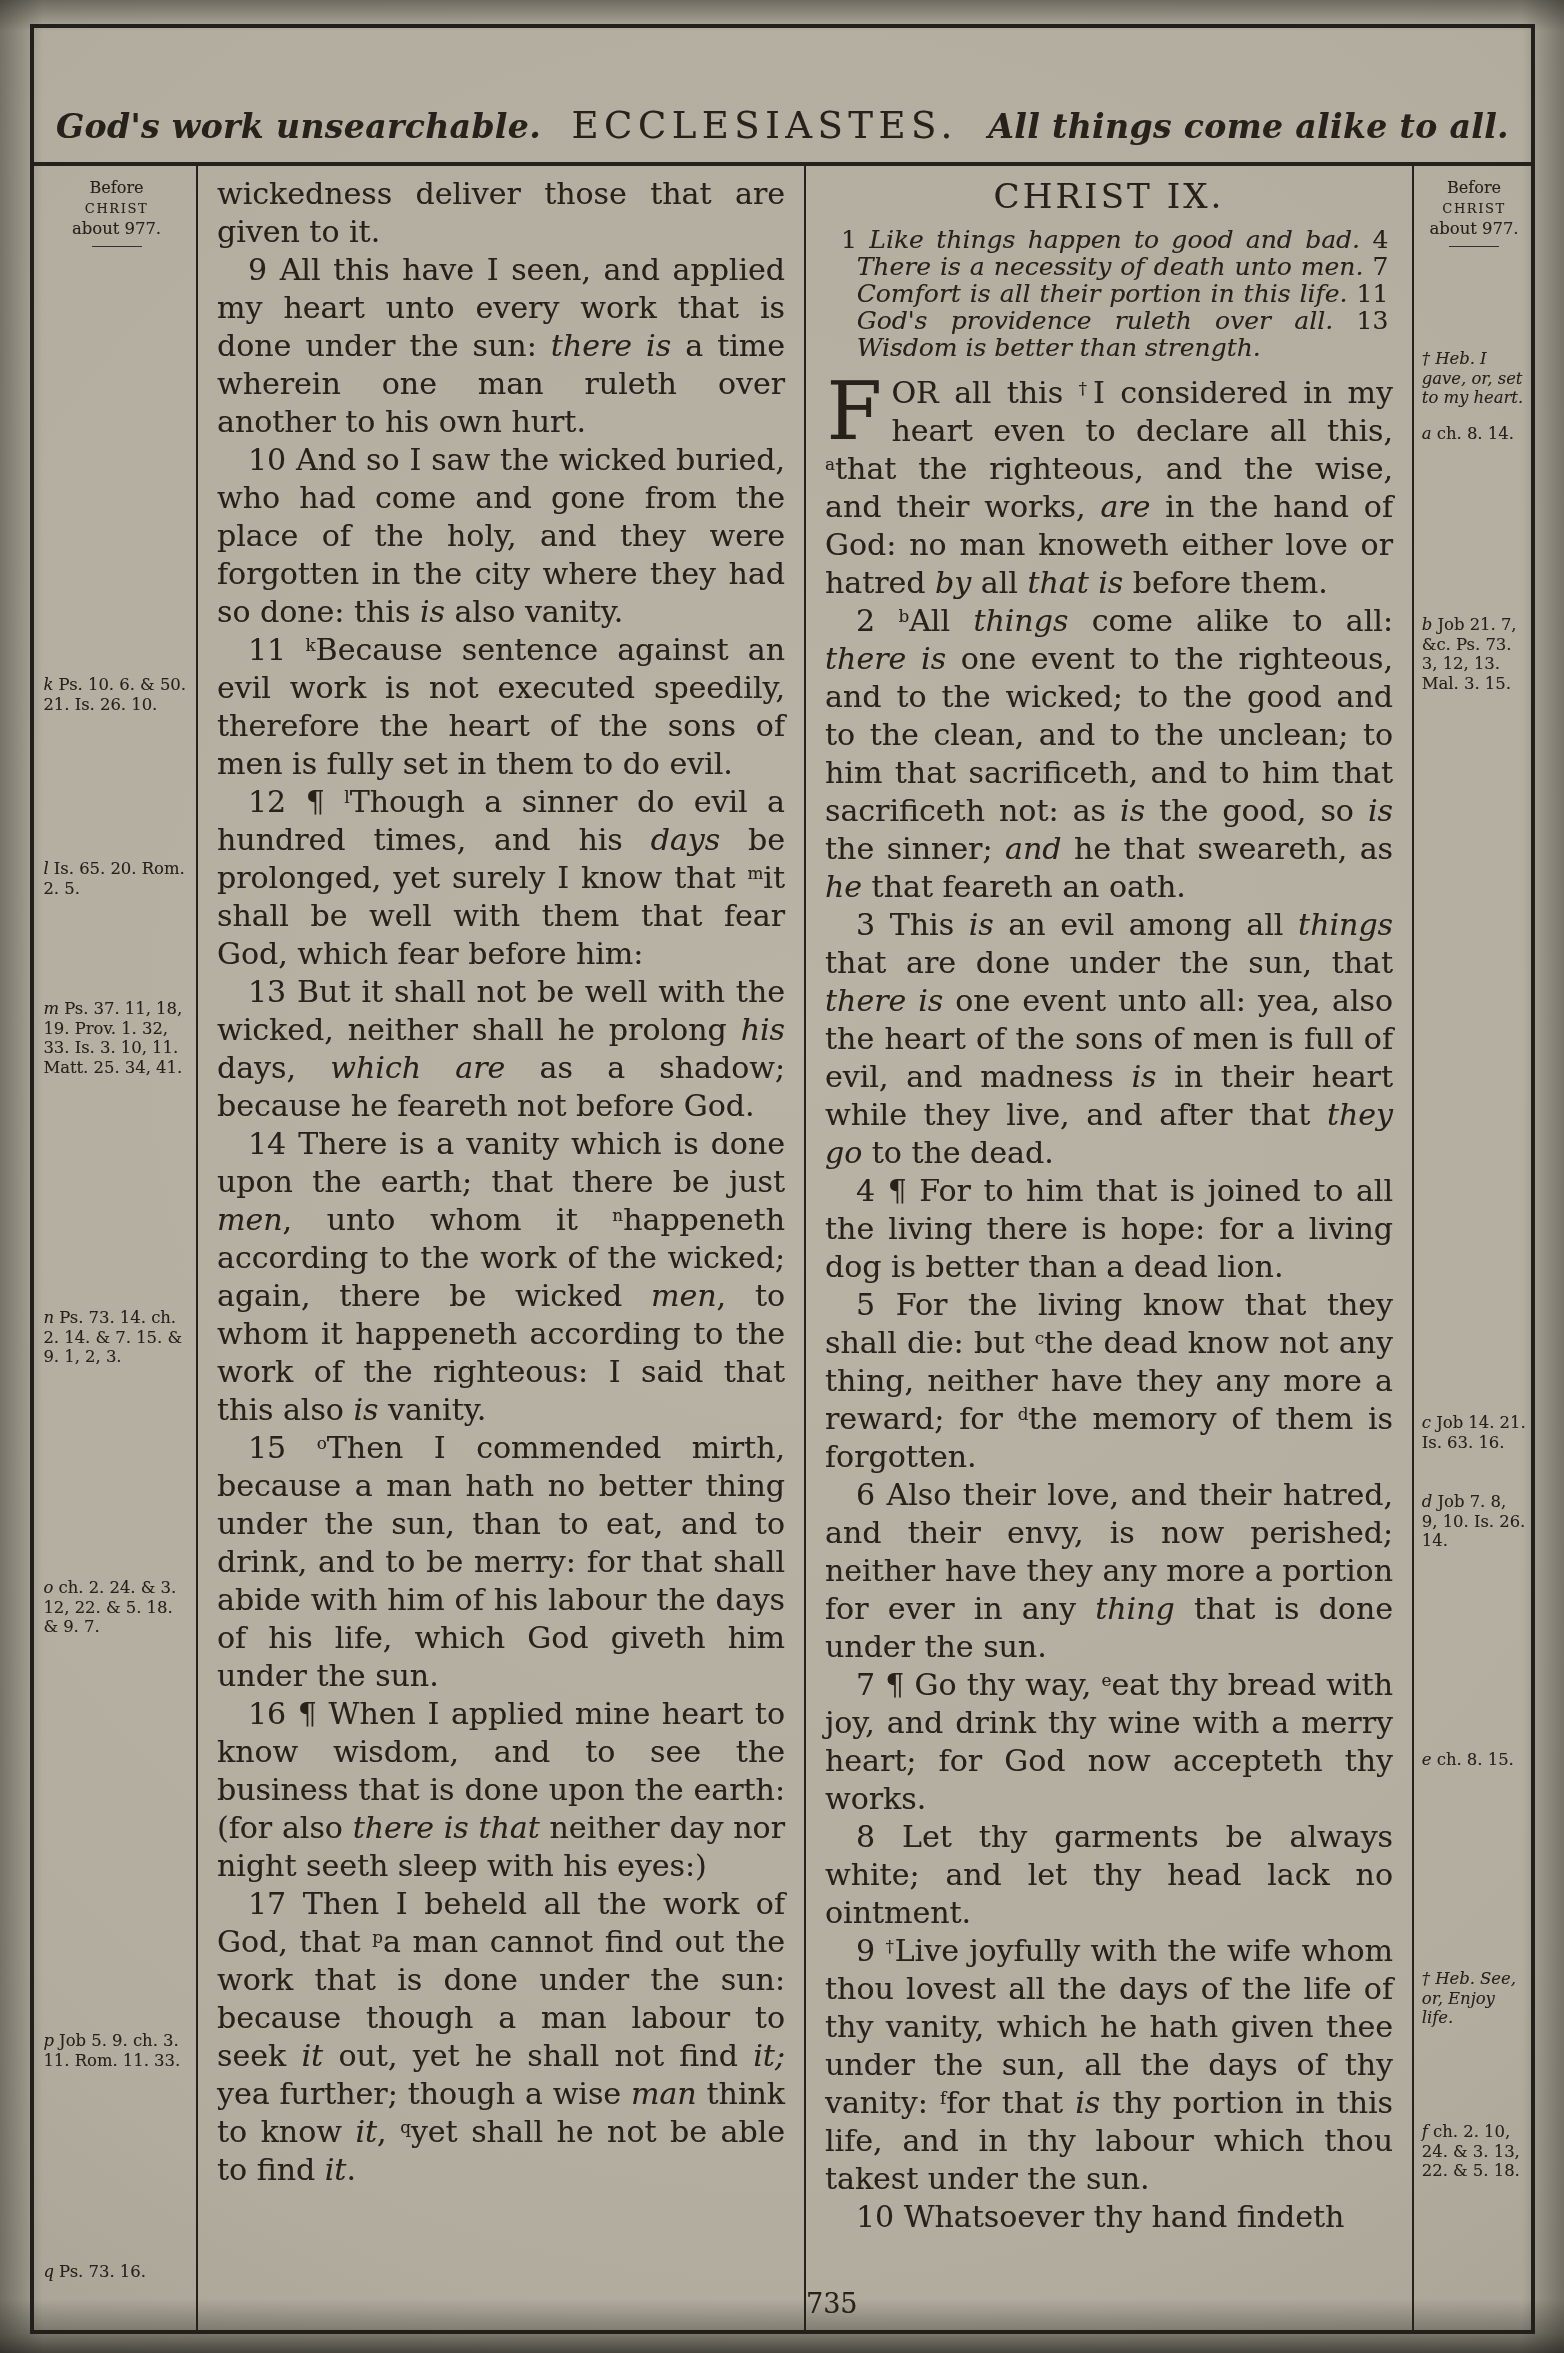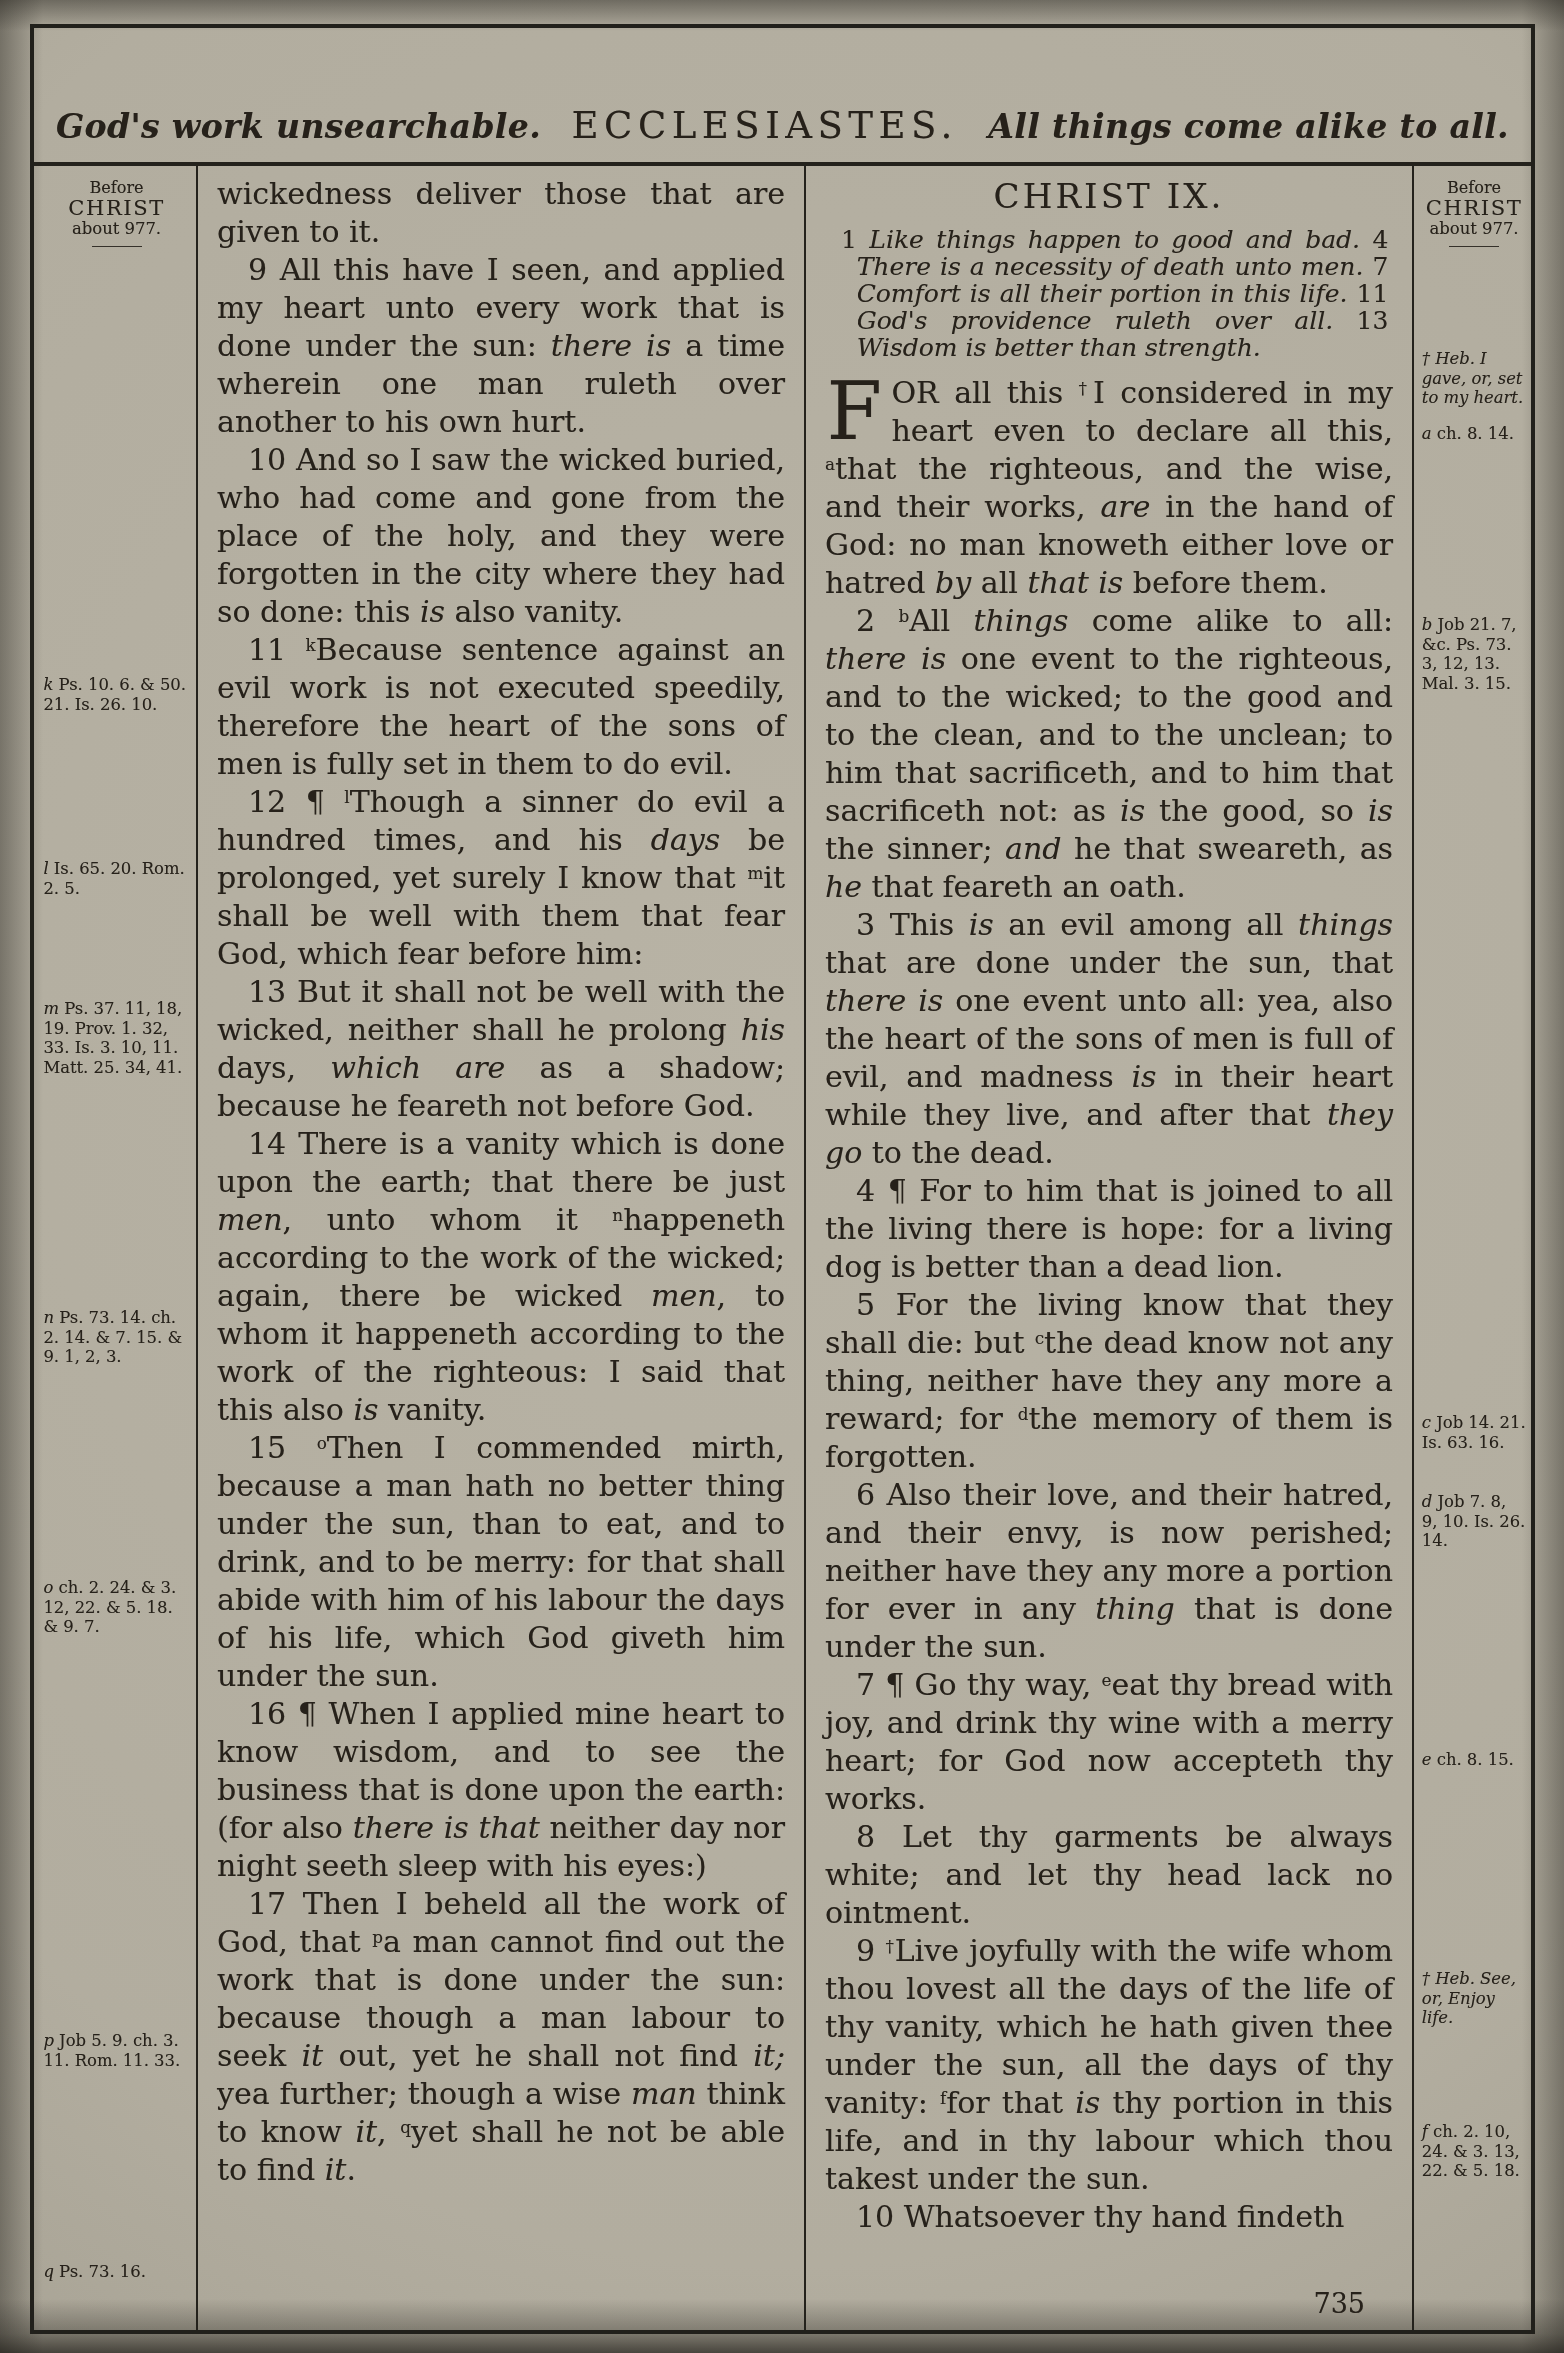--- a/index.html
+++ b/index.html
@@ -41,21 +41,21 @@
     width: 164px; position: relative;
     padding: 11px 6.3px 0 9.4px;
     font-size: 16.4px; line-height: 19.6px;
     text-shadow: 0.2px 0.2px 0 rgba(40,35,28,.3);
   }
   .notes-col.rightcol { width: 119px; padding: 11px 4.7px 0 7.8px; }
   .notes-col.leftcol  { border-right: 2.3px solid #24221c; }
   .notes-col.rightcol { border-left: 2.3px solid #24221c; }
   .bc { text-align: center; }
   .bc .l1 { font-size: 16px; line-height: 21px; }
-  .bc .l2 { font-size: 21px; line-height: 21px; letter-spacing: 1.6px; }
+  .bc .l2 { font-size: 13px; line-height: 21px; letter-spacing: 1.6px; }
   .bc .l3 { font-size: 16.4px; line-height: 20.3px; }
   .bc-rule { width: 50px; border-top: 1.6px solid #35312a; margin: 6.3px auto 0 auto; }
   .note { position: absolute; left: 9.4px; right: 6.3px; }
   .notes-col.rightcol .note { left: 7.8px; right: 4.7px; }
   .note.hebnote { font-style: italic; }
   .note i { font-style: italic; }
   
   .text-col {
     flex: 1; position: relative;
     padding: 9.4px 19px 0 19px;
@@ -71,21 +71,21 @@
   sup.ref { font-size: 56%; line-height: 0; vertical-align: .55em; letter-spacing: 0; }
   .chap { text-align: center; font-size: 34px; letter-spacing: 3.1px; margin: 1.6px 0 11px 0; }
   .summary {
     font-size: 25px; line-height: 27px;
     padding-left: 27px; text-indent: -15.6px;
     margin: 0 4.7px 12.5px 4.7px;
   }
   .summary i, .para i { font-style: italic; }
   .para.first { text-indent: 0; }
   .dropcap { float: left; font-size: 80px; line-height: 64px; padding: 6.3px 9.4px 0 1.6px; }
-  .pagenum { position: absolute; left: 0; right: 47px; bottom: 6.3px; text-align: right; font-size: 27px; }
+  .pagenum { position: absolute; left: 0; right: 47px; bottom: 6.3px; text-align: left; font-size: 27px; }
 </style>
 </head>
 <body>
 
 <div class="scan">
   <div class="frame">
 
     <div class="header">
       <div class="side">God's work unsearchable.</div>
       <div class="book">ECCLESIASTES.</div>

